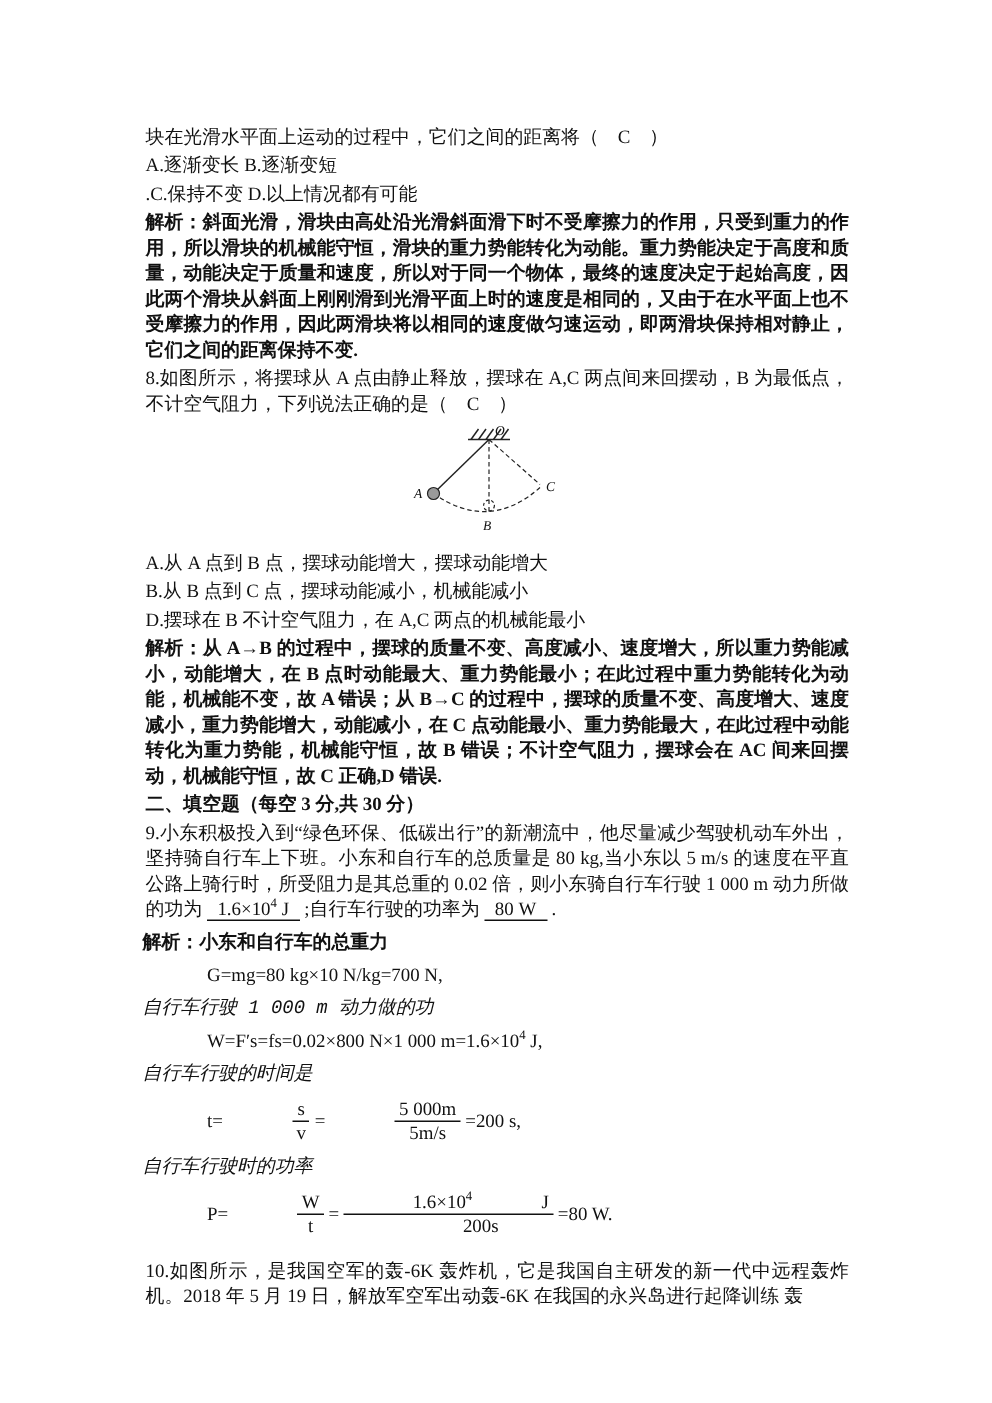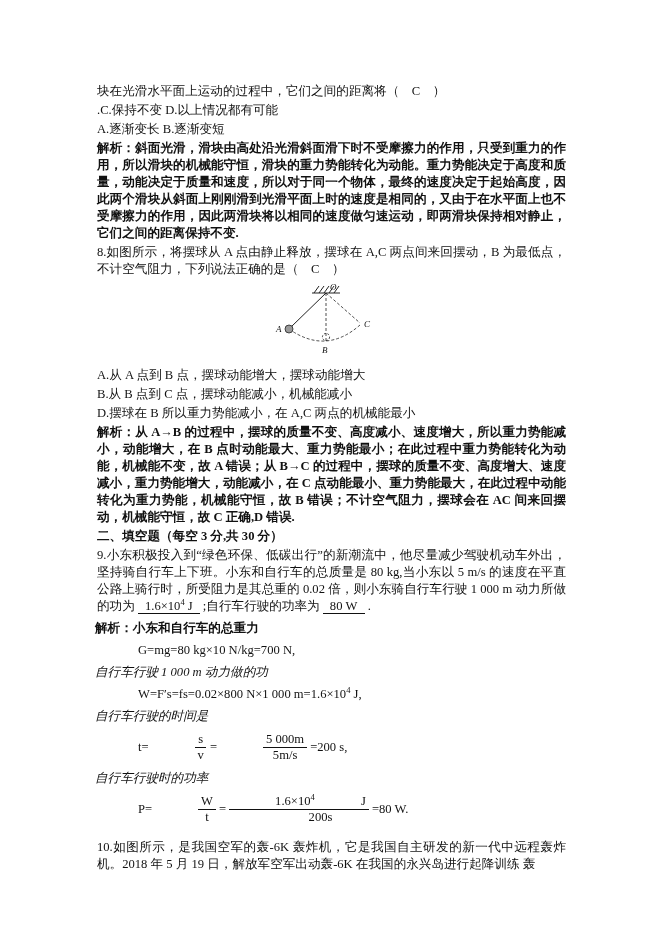--- a/index.html
+++ b/index.html
@@ -9,41 +9,41 @@
     color:#111;
     font-family:"Liberation Serif","DejaVu Serif",serif;
     overflow:hidden;position:relative;
   }
   .content{
     position:absolute;left:95px;top:81px;width:473px;
     font-size:12.6px;line-height:17px;text-align:justify;
   }
   p{margin:0;}
   .bold{font-weight:700;}
-  .kai{font-style:italic;}
+  .kai{font-style:italic;font-family:Liberation Mono, monospace;}
   .para{margin:2px;font-family:Liberation Serif, serif;}
   .blank{border-bottom:1px solid #111;padding:0 7px;}
   sup{font-size:8.5px;vertical-align:super;line-height:0;}
   .var{margin-left:43px;}
   .diagram{width:124px;margin:3px auto 3px auto;}
   .worked p{margin:5px 0;}
   .formula{display:flex;align-items:center;margin:7px 0;}
   .frac{display:inline-flex;flex-direction:column;align-items:center;margin:0 3px;line-height:15px;text-align:center;}
   .frac .num{border-bottom:1px solid #111;padding:0 3px;}
   .frac .den{padding:0 3px;}
   .q10{margin-top:14px;}
 </style>
 </head>
 <body>
 
 <div class="content">
 
   <p class="para">块在光滑水平面上运动的过程中，它们之间的距离将（　C　）</p>
+  <p class="para">A.逐渐变长 B.逐渐变短</p>
   <p class="para">.C.保持不变 D.以上情况都有可能</p>
-  <p class="para">A.逐渐变长 B.逐渐变短</p>
   <p class="para bold">解析：斜面光滑，滑块由高处沿光滑斜面滑下时不受摩擦力的作用，只受到重力的作用，所以滑块的机械能守恒，滑块的重力势能转化为动能。重力势能决定于高度和质量，动能决定于质量和速度，所以对于同一个物体，最终的速度决定于起始高度，因此两个滑块从斜面上刚刚滑到光滑平面上时的速度是相同的，又由于在水平面上也不受摩擦力的作用，因此两滑块将以相同的速度做匀速运动，即两滑块保持相对静止，它们之间的距离保持不变.</p>
 
   <p class="para">8.如图所示，将摆球从 A 点由静止释放，摆球在 A,C 两点间来回摆动，B 为最低点，不计空气阻力，下列说法正确的是（　C　）</p>
 
   <div class="diagram">
     <svg width="124" height="78" viewBox="0 0 124 78">
 
       <g stroke="#222" stroke-width="1">
         <line x1="42" y1="12" x2="70" y2="12"></line>
         <line x1="44" y1="12" x2="49" y2="5"></line>
@@ -68,21 +68,21 @@
         <text x="60" y="9">O</text>
         <text x="6" y="51">A</text>
         <text x="52" y="72">B</text>
         <text x="94" y="46">C</text>
       </g>
     </svg>
   </div>
 
   <p class="para">A.从 A 点到 B 点，摆球动能增大，摆球动能增大</p>
   <p class="para">B.从 B 点到 C 点，摆球动能减小，机械能减小</p>
-  <p class="para">D.摆球在 B 所以重力势能减小，在 A,C 两点的机械能最小</p>
+  <p class="para">D.摆球在 B 不计空气阻力，在 A,C 两点的机械能最小</p>
   <p class="para bold">解析：从 A→B 的过程中，摆球的质量不变、高度减小、速度增大，所以重力势能减小，动能增大，在 B 点时动能最大、重力势能最小；在此过程中重力势能转化为动能，机械能不变，故 A 错误；从 B→C 的过程中，摆球的质量不变、高度增大、速度减小，重力势能增大，动能减小，在 C 点动能最小、重力势能最大，在此过程中动能转化为重力势能，机械能守恒，故 B 错误；不计空气阻力，摆球会在 AC 间来回摆动，机械能守恒，故 C 正确,D 错误.</p>
 
   <p class="para bold">二、填空题（每空 3 分,共 30 分）</p>
 
   <p class="para">
     <span>9.小东积极投入到“绿色环保、低碳出行”的新潮流中，他尽量减少驾驶机动车外出，坚持骑自行车上下班。小东和自行车的总质量是 80 kg,当小东以 5 m/s 的速度在平直公路上骑行时，所受阻力是其总重的 0.02 倍，则小东骑自行车行驶 1 000 m 动力所做的功为</span>
     <span class="blank"><span>1.6×10</span><sup>4</sup><span> J</span></span>
     <span>;自行车行驶的功率为</span>
     <span class="blank">80 W</span>
     <span>.</span>

